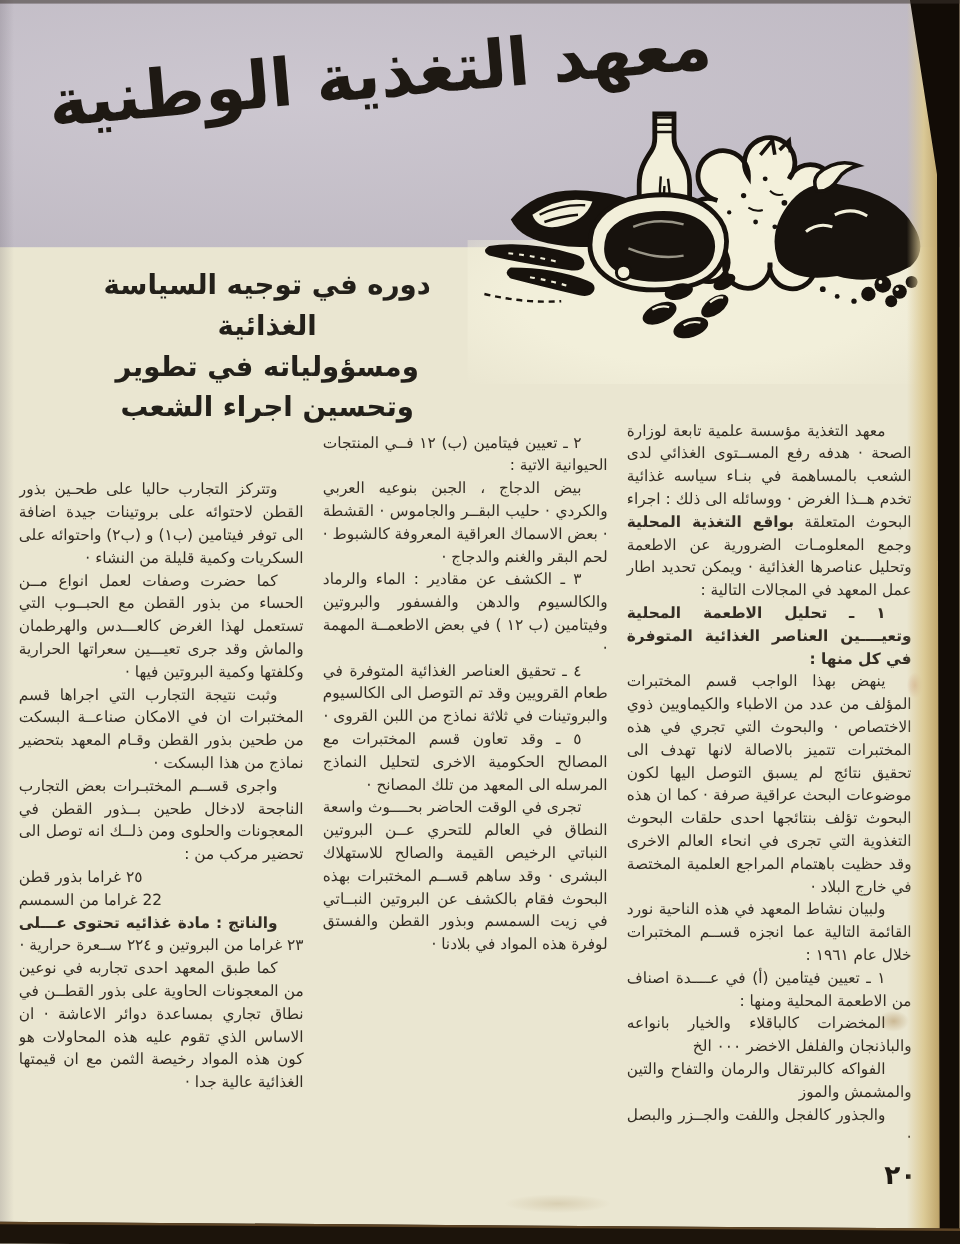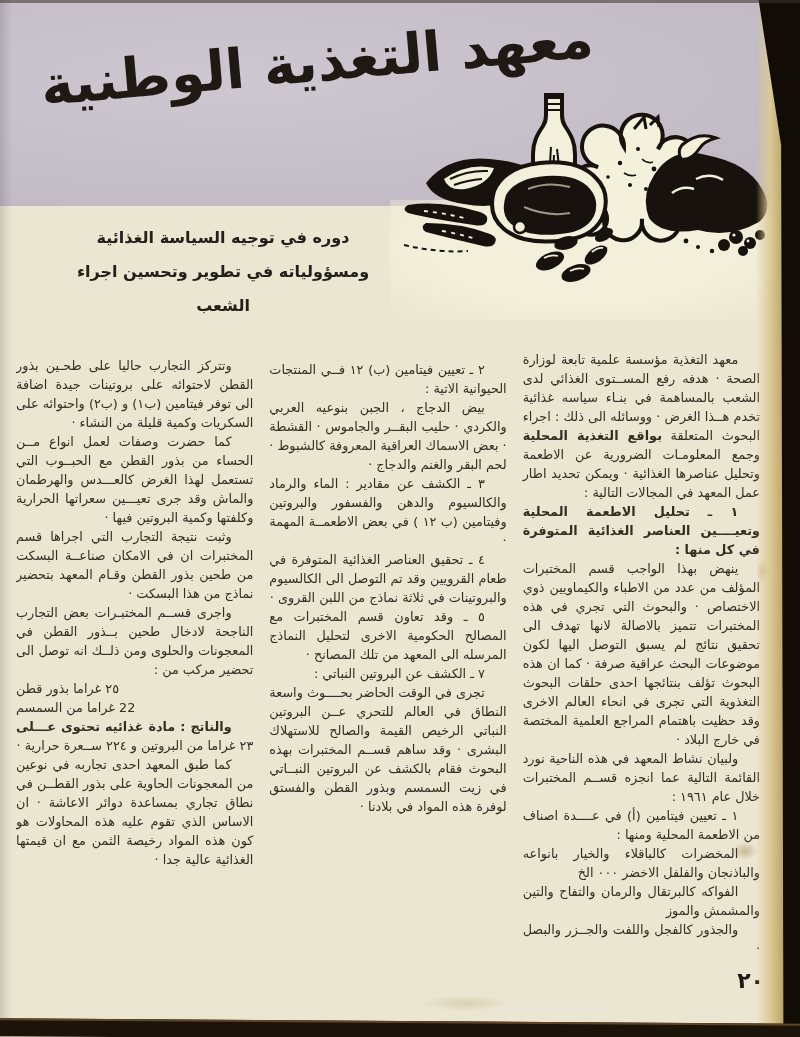--- a/index.html
+++ b/index.html
@@ -21,34 +21,34 @@
   .calligraphy{
     position:absolute;top:6px;right:210px;margin:0;
     font-size:55px;font-weight:bold;color:#1e1913;white-space:nowrap;
     transform:rotate(-5deg);transform-origin:100% 0;
     letter-spacing:1px;direction:rtl;
   }
   
   .subtitle{
     position:absolute;top:221px;left:48px;width:350px;
     direction:rtl;text-align:center;font-weight:bold;
-    font-size:16px;line-height:34px;color:#23201a;
+    font-size:23px;line-height:34px;color:#23201a;
   }
   
   .illustration{position:absolute;left:398px;top:84px;width:372px;height:230px;}
 
   
   .columns{
     position:absolute;top:350px;left:16px;width:744px;max-height:668px;overflow:hidden;
     direction:rtl;display:flex;gap:16px;
     font-size:12.8px;line-height:19px;text-align:justify;color:#342d23;
   }
   .col{flex:1 1 0;min-width:0;}
   .col-middle{padding-top:10px;}
-  .col-left{padding-top:6px;}
+  .col-left{padding-top:6px;margin-top:43px;}
   .col p{margin:0;}
   .ind{text-indent:1.7em;}
   .bold,b{font-weight:700;}
   .gram{text-indent:0;padding-right:3.4em;text-align:left;}
 
   
   .page-number{position:absolute;top:968px;right:36px;font-size:22px;font-weight:bold;color:#1d1812;}
 
   
   .edge-tan{position:absolute;top:0;right:0;width:44px;height:100%;
@@ -165,21 +165,20 @@
       <p class="ind">الفواكه كالبرتقال والرمان والتفاح والتين والمشمش والموز</p>
       <p class="ind">والجذور كالفجل واللفت والجــزر والبصل ·</p>
     </div>
 
     <div class="col col-middle">
       <p class="ind">٢ ـ تعيين فيتامين (ب) ١٢ فــي المنتجات الحيوانية الاتية :</p>
       <p class="ind">بيض الدجاج ، الجبن بنوعيه العربي والكردي · حليب البقــر والجاموس · القشطة · بعض الاسماك العراقية المعروفة كالشبوط · لحم البقر والغنم والدجاج ·</p>
       <p class="ind">٣ ـ الكشف عن مقادير : الماء والرماد والكالسيوم والدهن والفسفور والبروتين وفيتامين (ب ١٢ ) في بعض الاطعمــة المهمة ·</p>
       <p class="ind">٤ ـ تحقيق العناصر الغذائية المتوفرة في طعام القرويين وقد تم التوصل الى الكالسيوم والبروتينات في ثلاثة نماذج من اللبن القروى ·</p>
       <p class="ind">٥ ـ وقد تعاون قسم المختبرات مع المصالح الحكومية الاخرى لتحليل النماذج المرسله الى المعهد من تلك المصانح ·</p>
-      <p class="ind">٧ ـ الكشف عن البروتين النباتي :</p>
       <p class="ind">تجرى في الوقت الحاضر بحــــوث واسعة النطاق في العالم للتحري عــن البروتين النباتي الرخيص القيمة والصالح للاستهلاك البشرى · وقد ساهم قســم المختبرات بهذه البحوث فقام بالكشف عن البروتين النبــاتي في زيت السمسم وبذور القطن والفستق لوفرة هذه المواد في بلادنا ·</p>
     </div>
 
     <div class="col col-left">
       <p class="ind">وتتركز التجارب حاليا على طحـين بذور القطن لاحتوائه على بروتينات جيدة اضافة الى توفر فيتامين (ب١) و (ب٢) واحتوائه على السكريات وكمية قليلة من النشاء ·</p>
       <p class="ind">كما حضرت وصفات لعمل انواع مــن الحساء من بذور القطن مع الحبــوب التي تستعمل لهذا الغرض كالعـــدس والهرطمان والماش وقد جرى تعيـــين سعراتها الحرارية وكلفتها وكمية البروتين فيها ·</p>
       <p class="ind">وثبت نتيجة التجارب التي اجراها قسم المختبرات ان في الامكان صناعــة البسكت من طحين بذور القطن وقـام المعهد بتحضير نماذج من هذا البسكت ·</p>
       <p class="ind">واجرى قســم المختبـرات بعض التجارب الناجحة لادخال طحين بــذور القطن في المعجونات والحلوى ومن ذلــك انه توصل الى تحضير مركب من :</p>
       <p class="gram">٢٥ غراما بذور قطن</p>
       <p class="gram">22 غراما من السمسم</p>

